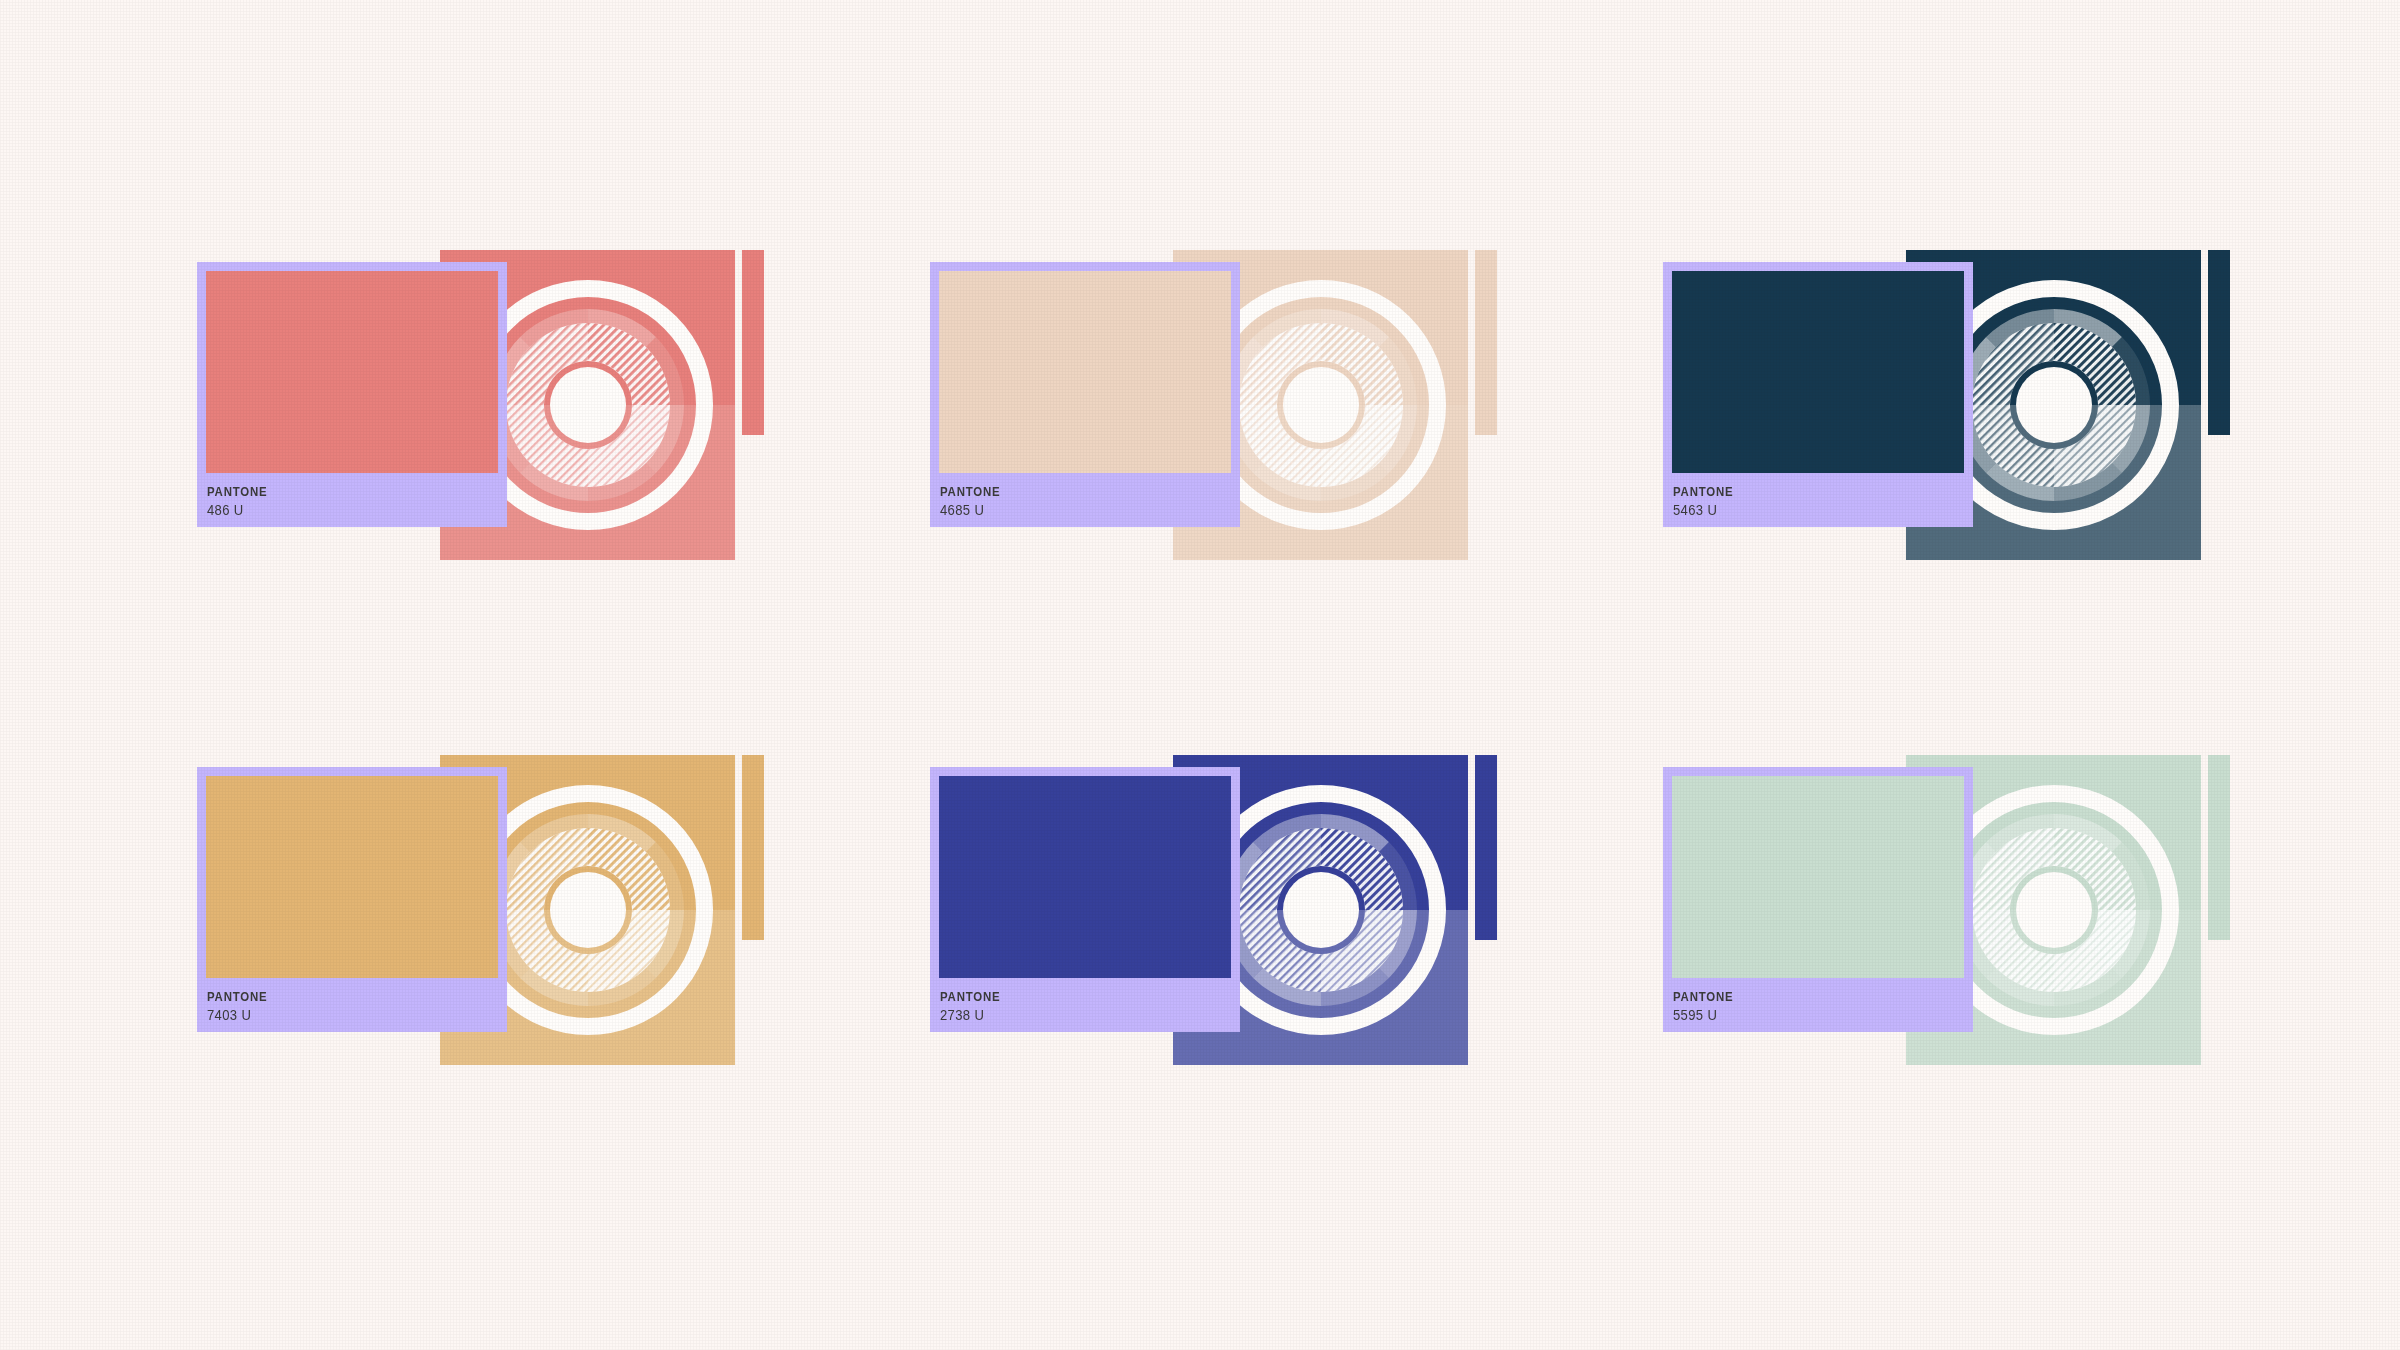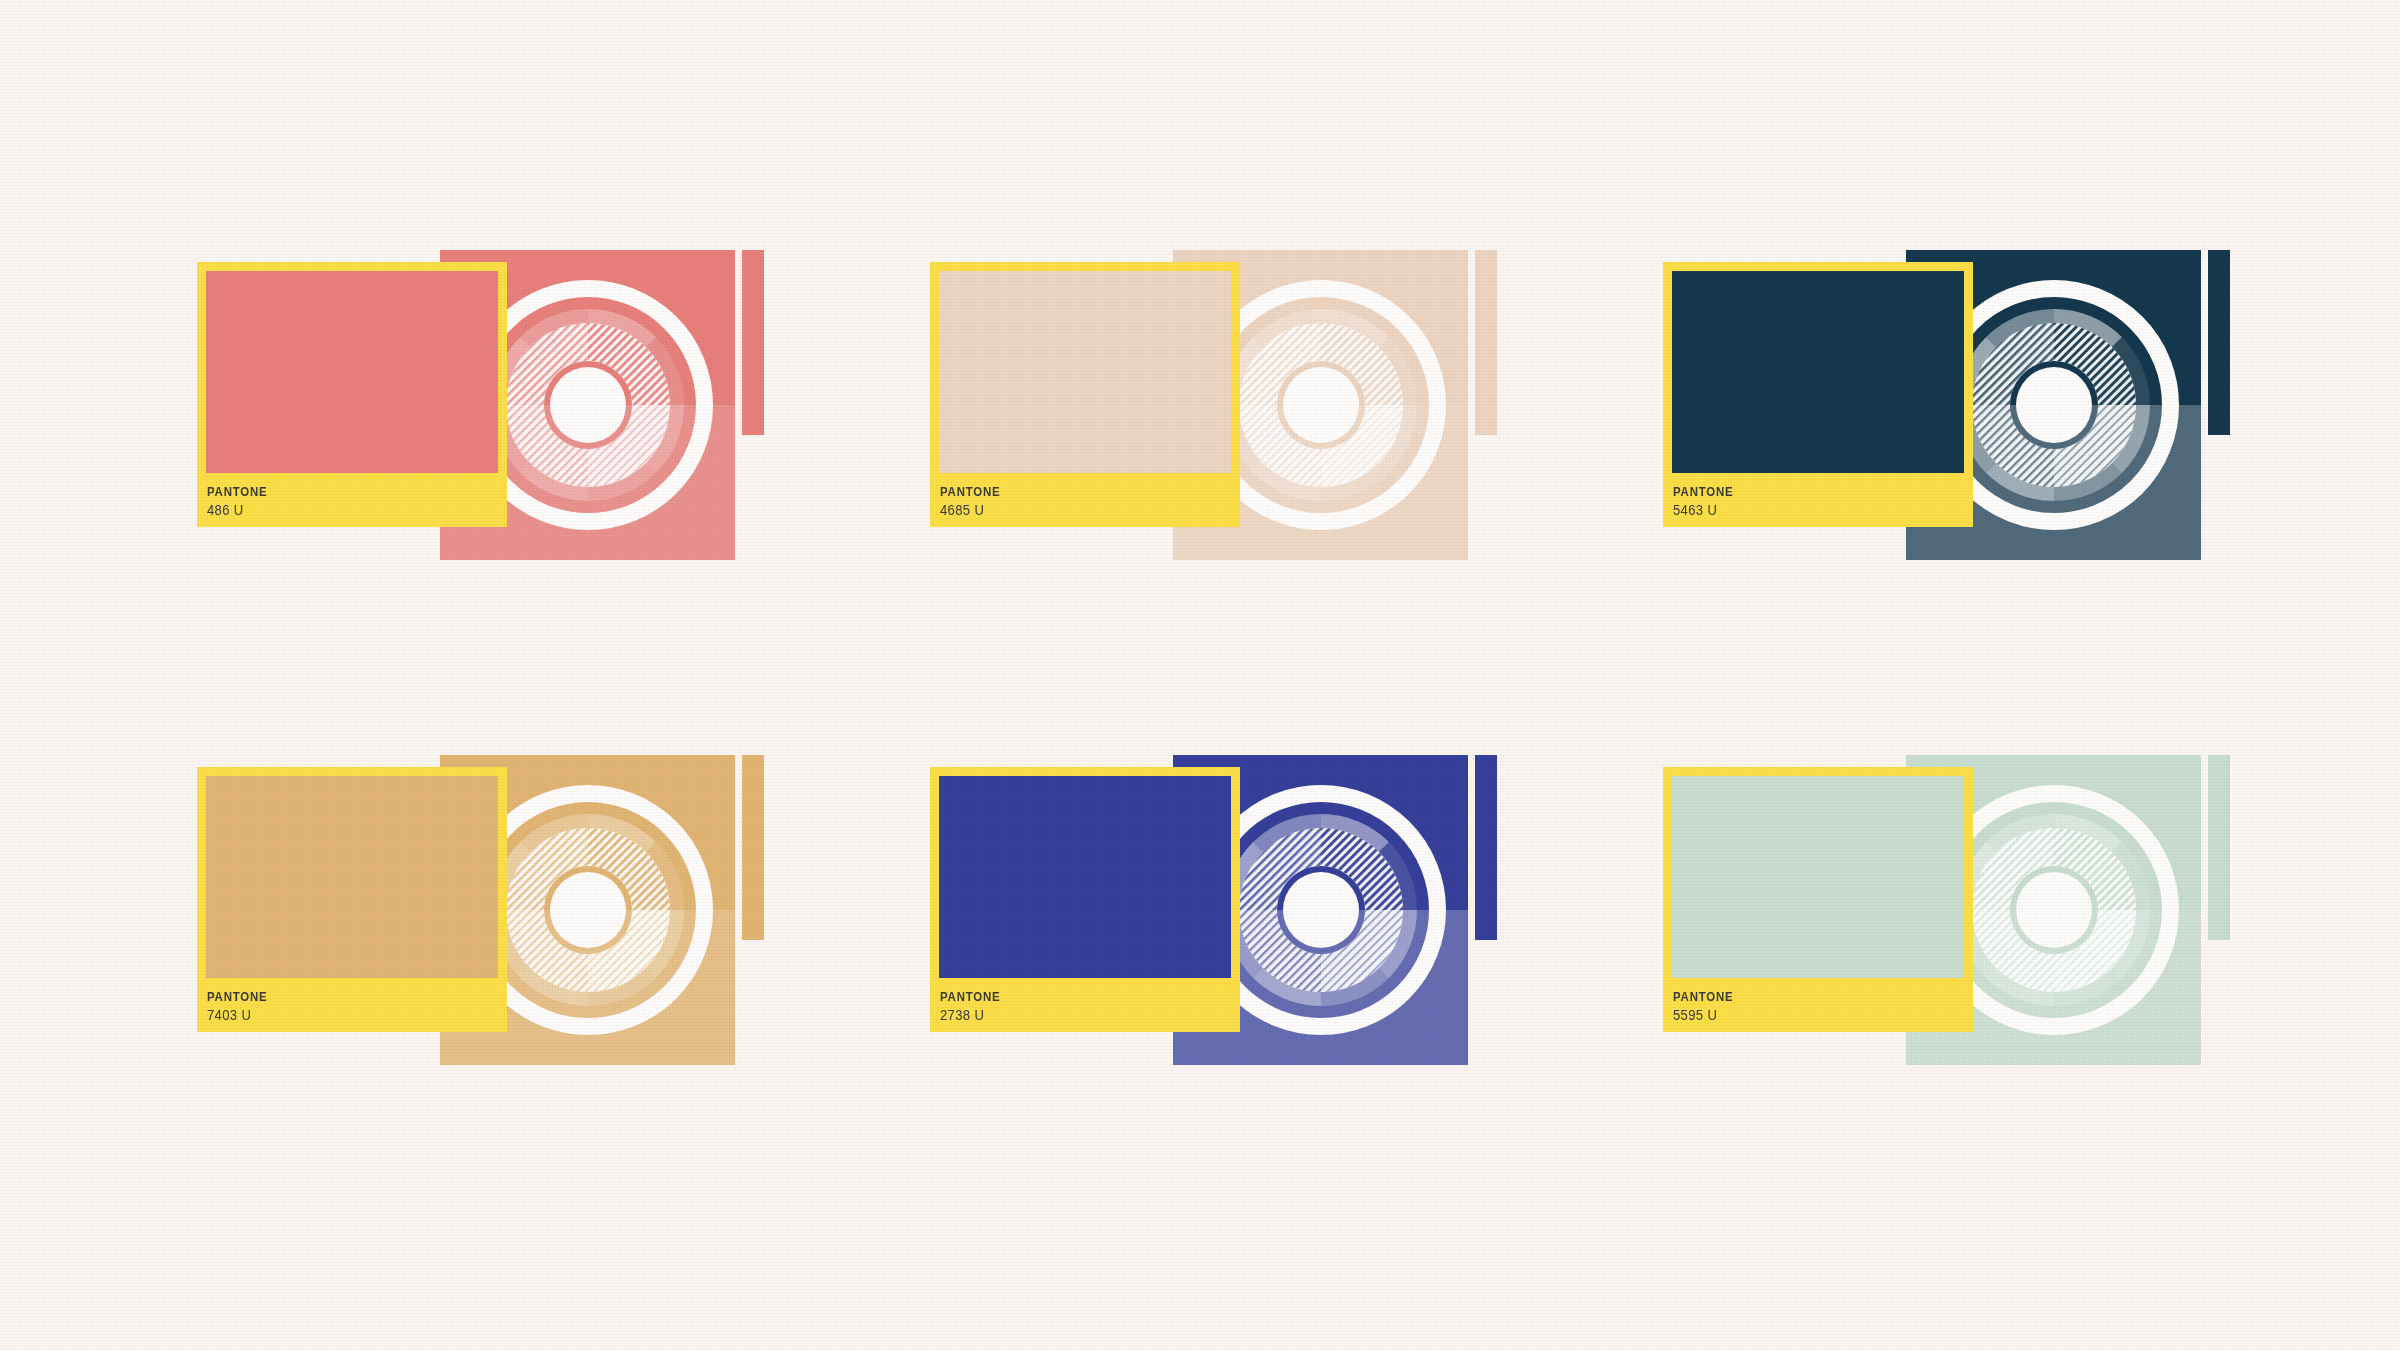--- a/index.html
+++ b/index.html
@@ -29,21 +29,21 @@
     height: 360px;
   }
 
   
   .pantone-card {
     position: absolute;
     left: 0;
     top: 12px;
     width: 310px;
     height: 265px;
-    background: #fde047;
+    background: #c4b5fd;
     z-index: 3;
   }
 
   .card-chip {
     position: absolute;
     left: 9px;
     top: 9px;
     right: 9px;
     height: 202px;
   }

